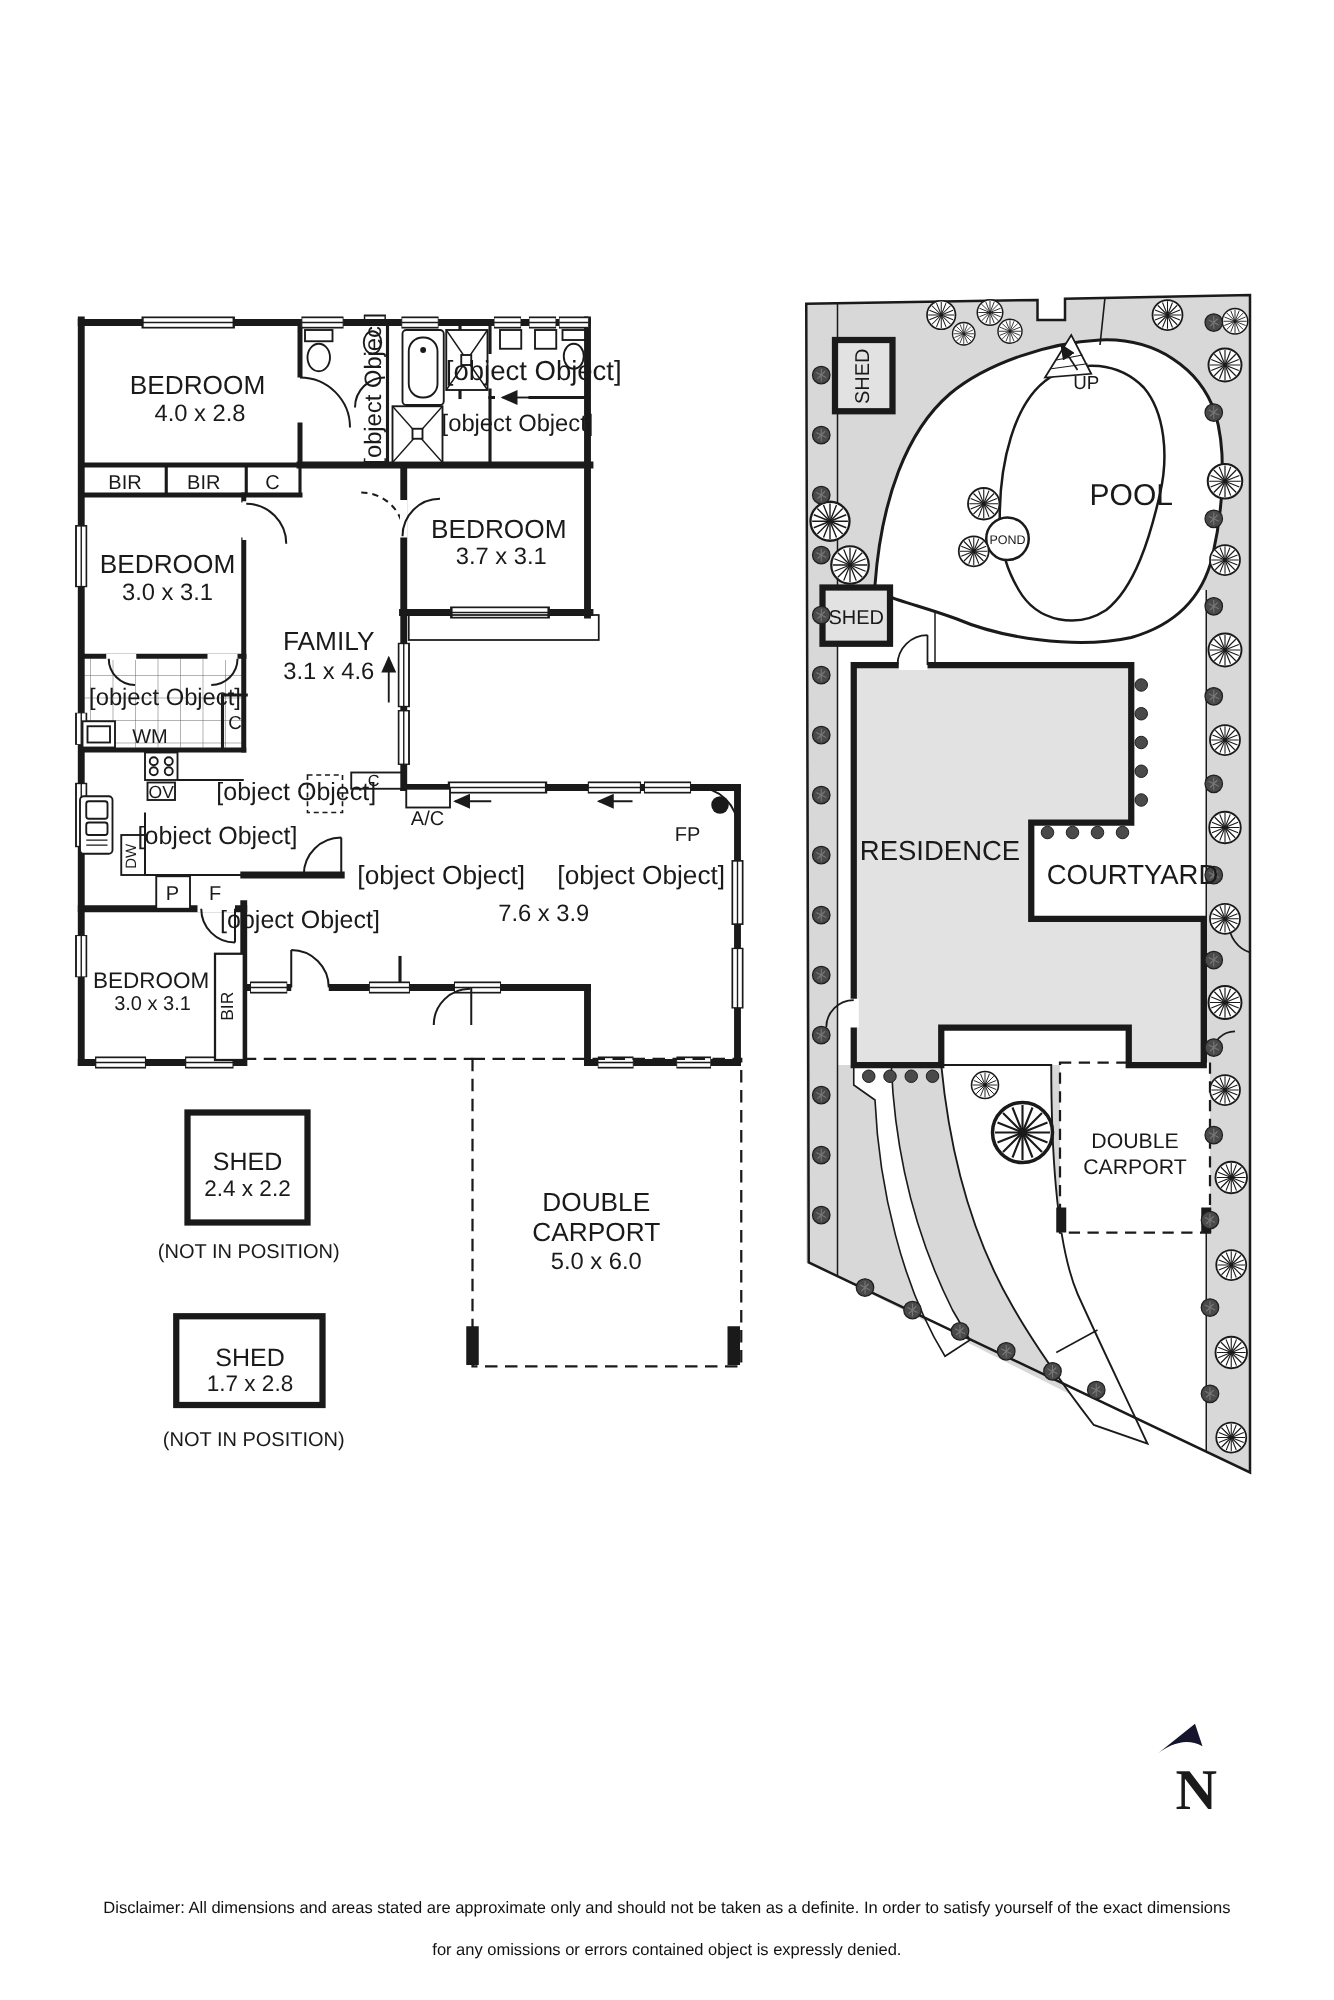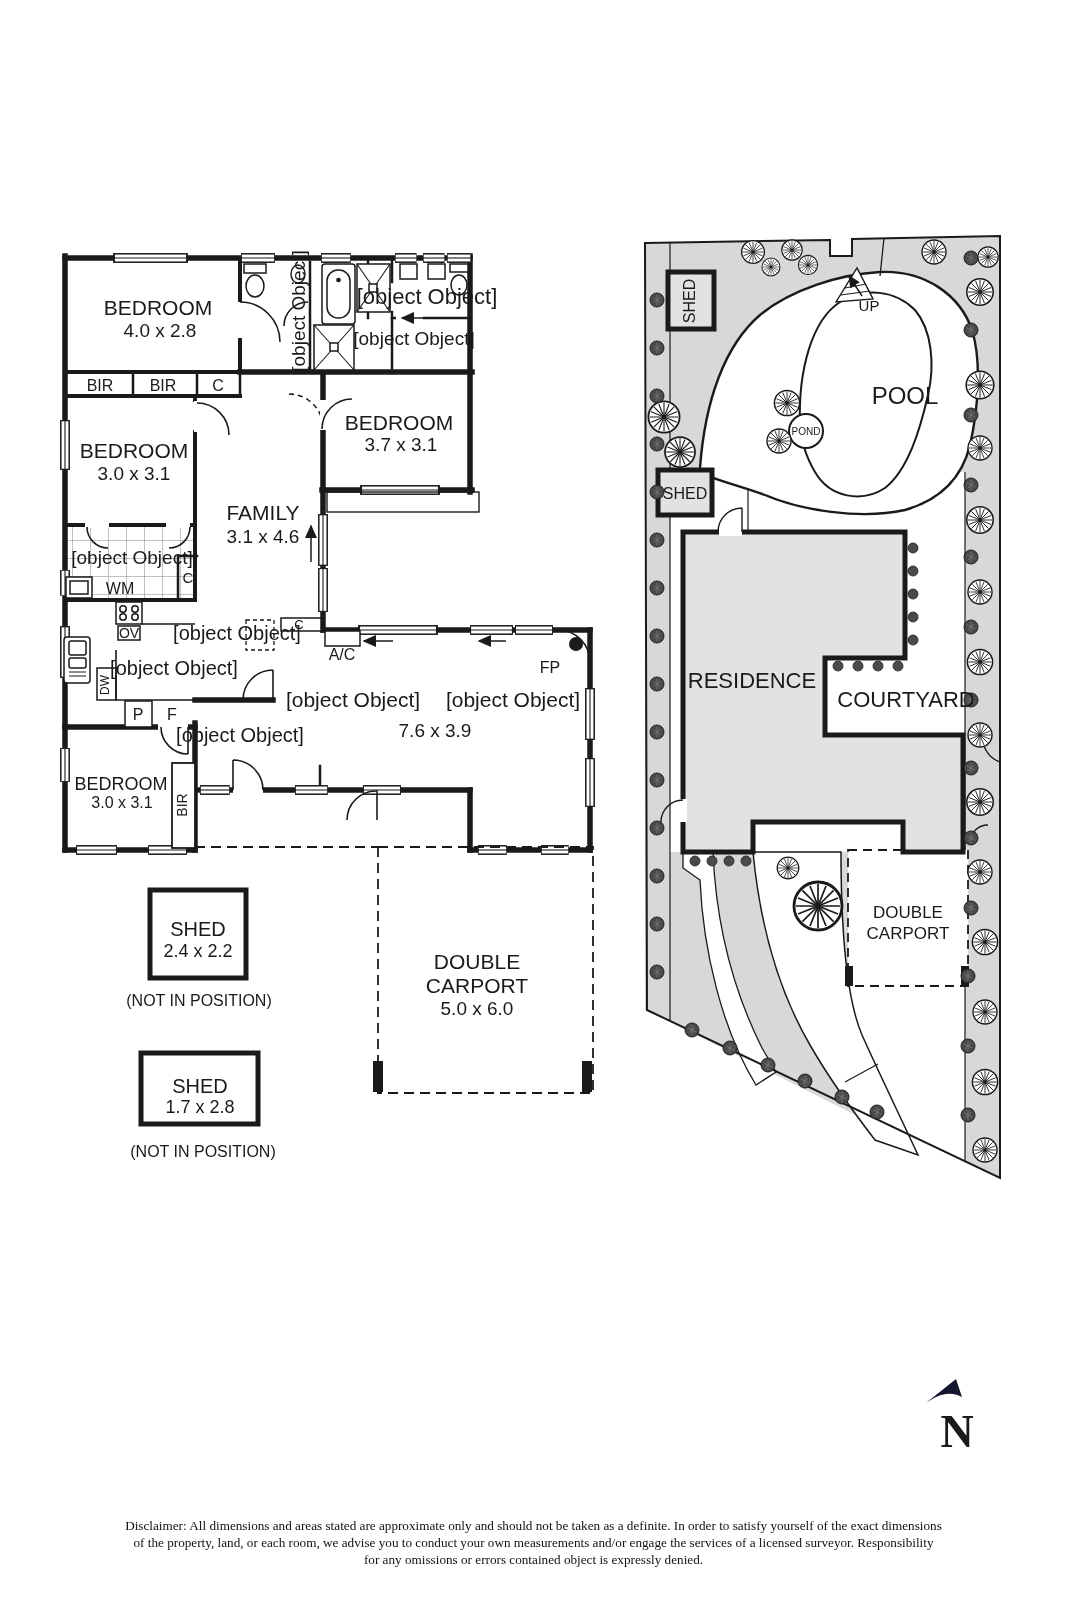--- a/index.html
+++ b/index.html
@@ -1,20 +1,20 @@
 <!DOCTYPE html>
 <html><head>
 <meta charset="utf-8">
 <style>
   html,body{margin:0;padding:0;background:#fff;}
   .page{position:relative;width:1067px;height:1600px;background:#ffffff;overflow:hidden;
         font-family:"Liberation Sans","DejaVu Sans",sans-serif;}
   svg text{font-family:"Liberation Sans","DejaVu Sans",sans-serif;fill:#1a1a1a;text-anchor:middle;}
   .disc{position:absolute;left:0;width:100%;text-align:center;font-size:13.2px;color:#111;
-        font-family:Liberation Serif, serif;}
+        font-family:Liberation Sans, sans-serif;}
   .d1{top:1518px;} .d2{top:1535px;} .d3{top:1552px;}
   .compassN{font-family:"Liberation Serif","DejaVu Serif",serif;font-weight:700;}
 </style>
 </head>
 <body>
 
 <div class="page">
 <svg width="1067" height="1600" viewBox="0 0 1067 1600">
   <defs>
     <marker id="ah" markerWidth="10" markerHeight="8" refX="8" refY="4" orient="auto">
@@ -410,15 +410,14 @@
   </g>
 
   <g>
     <path d="M926,1403 L956,1379 L962,1397 C949,1390 937,1395 926,1403 Z" fill="#15152e"></path>
     <text x="957" y="1447" font-size="46" fill="#15152e" class="compassN">N</text>
   </g>
 </svg>
 
 
 <div class="disc d1">Disclaimer: All dimensions and areas stated are approximate only and should not be taken as a definite. In order to satisfy yourself of the exact dimensions</div>
-<div class="disc d2">of the property, land, or each room, we advise you to conduct your own measurements and/or engage the services of a licensed surveyor. Responsibility</div>
 <div class="disc d3">for any omissions or errors contained object is expressly denied.</div>
 </div>
 
 </body></html>

